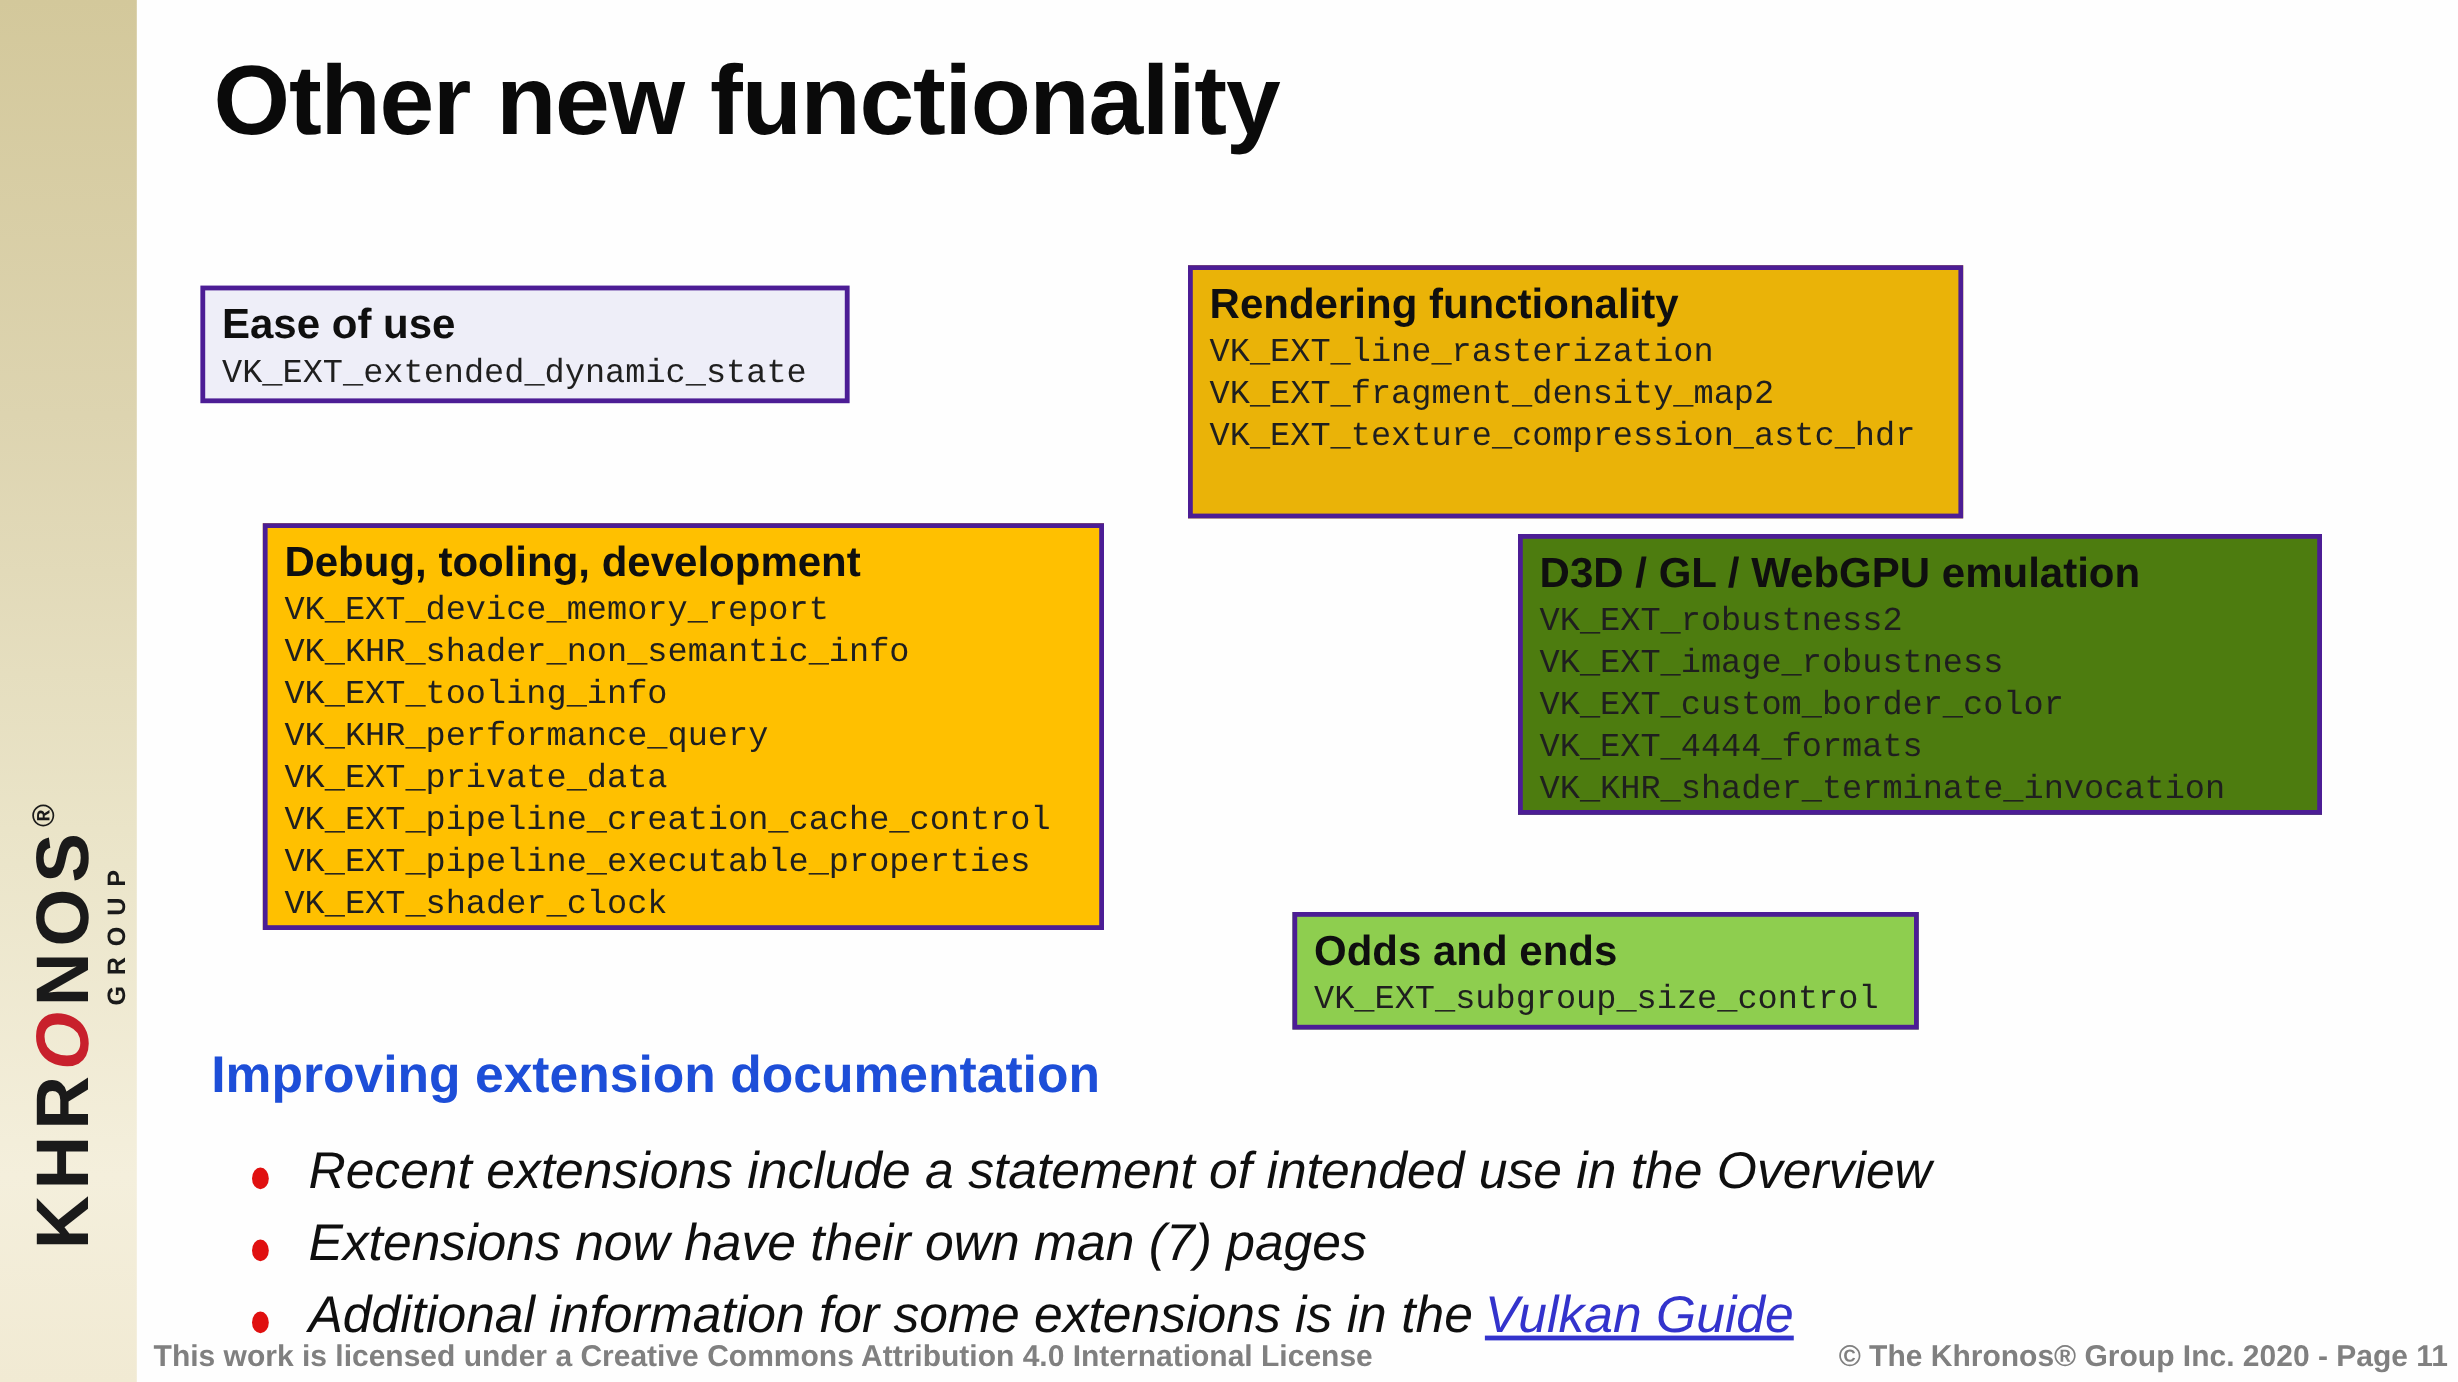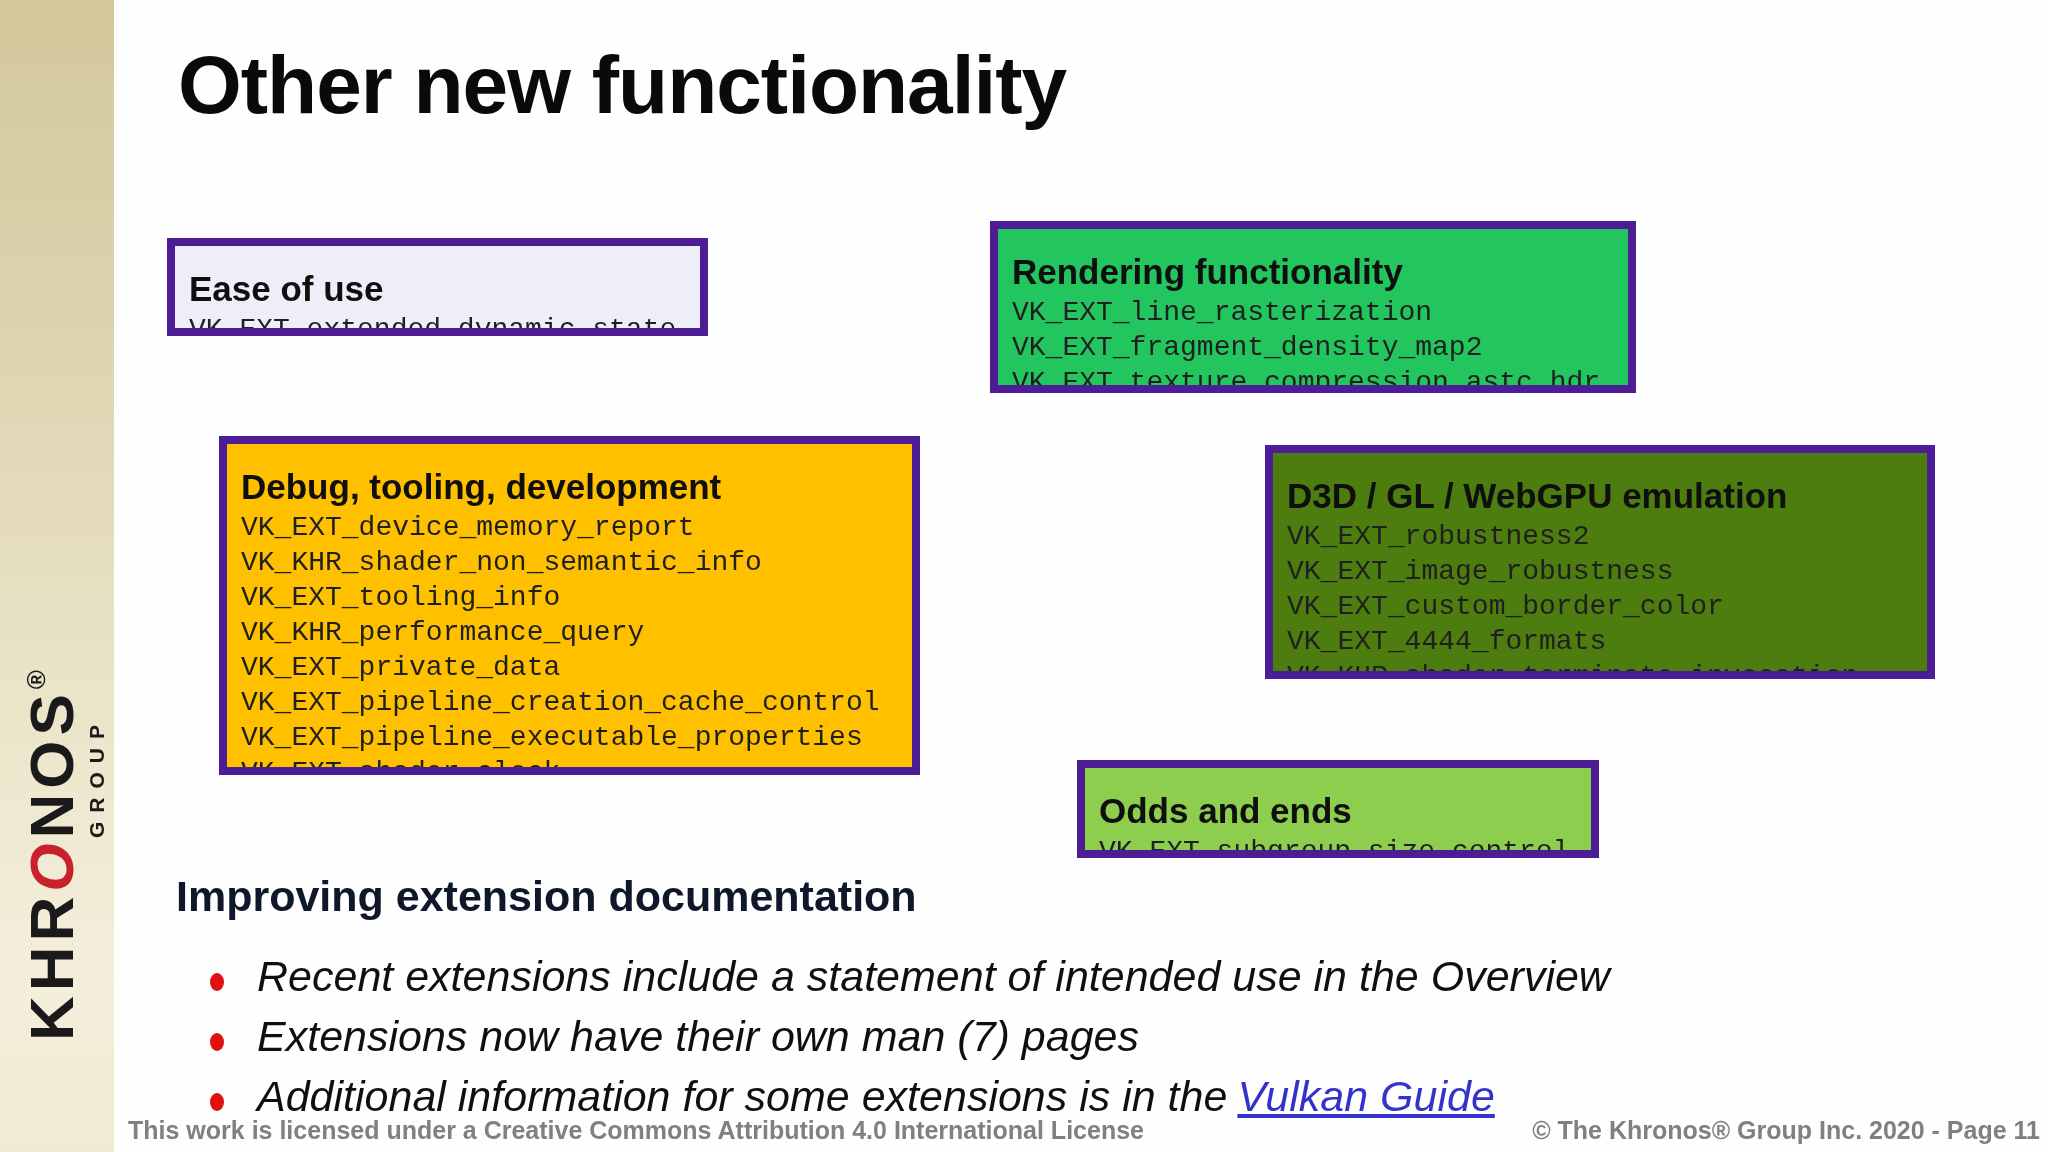--- a/index.html
+++ b/index.html
@@ -63,52 +63,52 @@
     left: 178px; top: 38px;
     font-size: 82px;
     font-weight: 700;
     letter-spacing: -1px;
     color: #0a0a0a;
   }
 
   
   .ext-box {
     position: absolute;
-    border: 8px solid #4c1d95;
+    border: 4px solid #4c1d95;
     box-sizing: border-box;
-    padding: 20px 14px 7px 14px;
+    padding: 6px 14px 7px 14px;
     overflow: hidden;
   }
   .ext-box .box-title {
     font-size: 35px;
     font-weight: 700;
     line-height: 46px;
     color: #0f0f0f;
     white-space: nowrap;
   }
   .ext-box .ext-item {
     font-family: "Liberation Mono", monospace;
     font-size: 28px;
     line-height: 35px;
     color: #1f1f1f;
     white-space: nowrap;
   }
   #box-ease      { left: 167px;  top: 238px; width: 541px; height: 98px;  background: #eeeef8; }
-  #box-rendering { left: 990px;  top: 221px; width: 646px; height: 172px; background: #22c55e; }
+  #box-rendering { left: 990px;  top: 221px; width: 646px; height: 211px; background: #eab308; }
   #box-debug     { left: 219px;  top: 436px; width: 701px; height: 339px; background: #ffc000; }
   #box-emulation { left: 1265px; top: 445px; width: 670px; height: 234px; background: #4d7c0f; }
   #box-odds      { left: 1077px; top: 760px; width: 522px; height: 98px;  background: #8ece4f; }
 
   
   #docs-heading {
     position: absolute;
     left: 176px; top: 872px;
     font-size: 43px;
     font-weight: 700;
-    color: #0f172a;
+    color: #1d4ed8;
   }
   #bullet-list {
     position: absolute;
     left: 194px; top: 936px;
     list-style: none;
     margin: 16px; padding: 0; font-style: italic;
   }
   #bullet-list li {
     display: flex;
     align-items: baseline;

